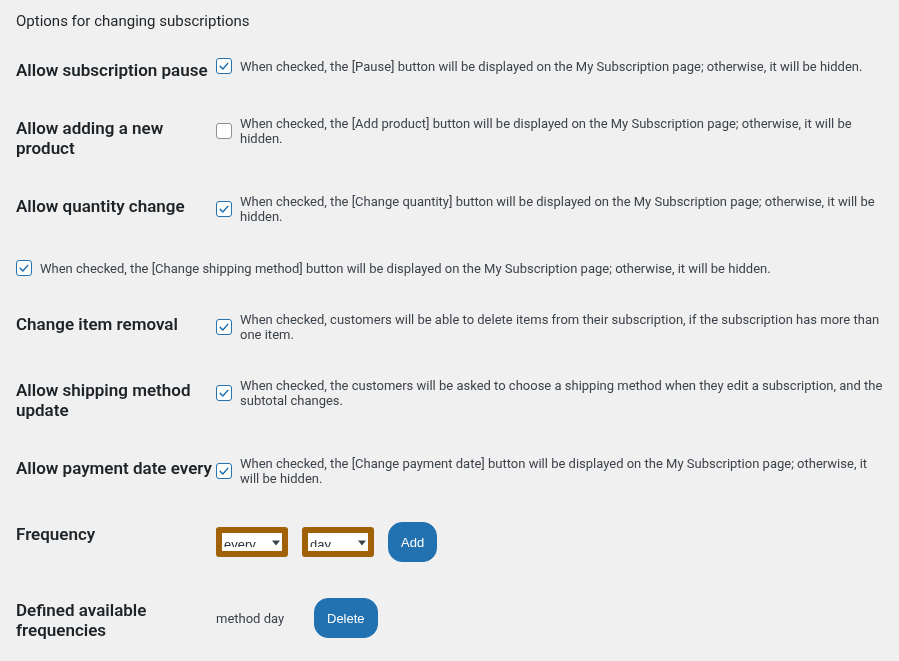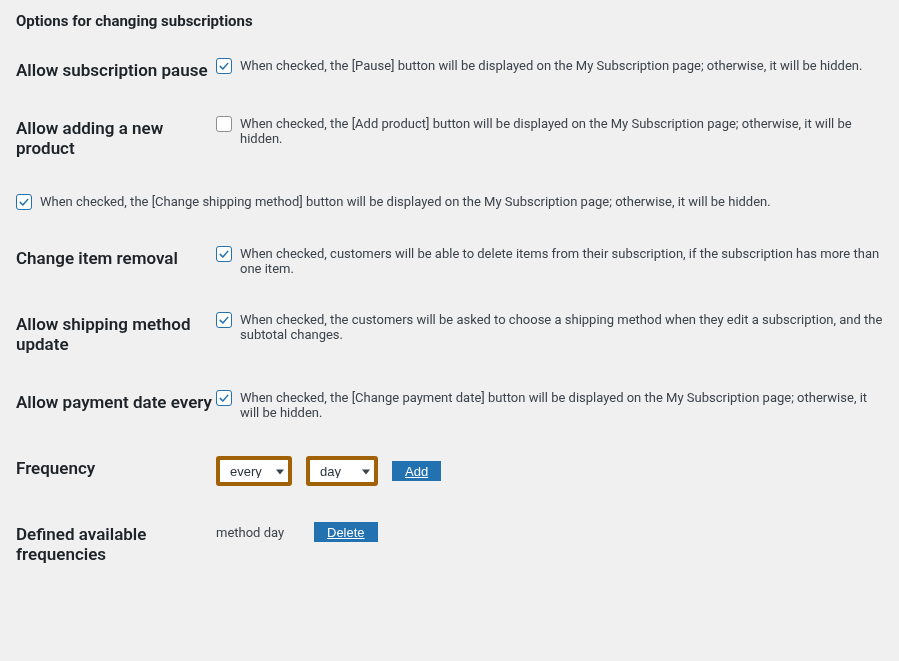--- a/index.html
+++ b/index.html
@@ -9,40 +9,40 @@
     }
     body {
       font-family: -apple-system, BlinkMacSystemFont, "Segoe UI", Roboto, sans-serif;
       font-size: 13px;
       color: #3c434a;
       background: #f0f0f1;
       padding: 12px 16px;
     }
     .section-title {
       font-size: 15px;
-      font-weight: 700;
+      font-weight: 400;
       color: #1d2327;
       margin-bottom: 28px;
     }
     .form-row {
       display: flex;
       align-items: flex-start;
       margin-bottom: 36px;
     }
     .form-label {
       width: 200px;
       flex-shrink: 0;
       font-weight: 600;
       font-size: 17px;
       color: #1d2327;
       padding-top: 2px;
     }
     .form-control {
       display: flex;
-      align-items: flex-start;
+      align-items: center;
       gap: 8px;
       flex: 1;
     }
     .checkbox {
       width: 16px;
       height: 16px;
       border: 1px solid #8c8f94;
       border-radius: 3px;
       background: #fff;
       display: inline-flex;
@@ -62,22 +62,22 @@
       width: 12px;
       height: 12px;
     }
     .help-text {
       color: #3c434a;
       font-size: 13px;
     }
     .select {
       appearance: none;
       -webkit-appearance: none;
-      padding: 4px 26px 4px 10px;
-      border: 4px solid #a16207;
+      padding: 4px 26px 4px 2px;
+      border: 6px solid #a16207;
       border-radius: 3px;
       background: #fff;
       font-size: 13px;
       color: #2c3338;
       cursor: pointer;
       min-width: 72px;
       height: 30px;
       position: relative;
     }
     .select-wrap {
@@ -94,28 +94,27 @@
       height: 0;
       border-left: 4px solid transparent;
       border-right: 4px solid transparent;
       border-top: 5px solid #3c434a;
       pointer-events: none;
     }
     .btn {
       background: #2271b1;
       color: #fff;
       border: 1px solid #2271b1;
-      border-radius: 0;
+      border-radius: 14px;
       padding: 5px 12px;
       font-size: 13px;
       cursor: pointer;
-      height: 20px;
+      height: 40px;
       display: inline-flex;
       align-items: center;
-      text-decoration: underline;
     }
     .frequency-controls {
       display: flex;
       align-items: center;
       gap: 14px;
     }
     .freq-list {
       display: flex;
       flex-direction: column;
       gap: 20px;
@@ -145,20 +144,31 @@
           </svg>
         </span>
         <span class="help-text">When checked, the [Pause] button will be displayed on the My Subscription page; otherwise, it will be hidden.</span>
       </div>
     </div>
     <div class="form-row">
       <div class="form-label">Allow adding a new product</div>
       <div class="form-control">
         <span class="checkbox"></span>
         <span class="help-text">When checked, the [Add product] button will be displayed on the My Subscription page; otherwise, it will be hidden.</span>
+      </div>
+    </div>
+    <div class="form-row">
+      <div class="form-label">Allow quantity change</div>
+      <div class="form-control">
+        <span class="checkbox checked">
+          <svg viewBox="0 0 16 16">
+            <path fill="none" stroke="#2271b1" stroke-width="2" stroke-linecap="round" stroke-linejoin="round" d="M3 8.5 L6.5 12 L13 4.5"></path>
+          </svg>
+        </span>
+        <span class="help-text">When checked, the [Change quantity] button will be displayed on the My Subscription page; otherwise, it will be hidden.</span>
       </div>
     </div>
     <div class="form-row">
       <div class="form-control">
         <span class="checkbox checked">
           <svg viewBox="0 0 16 16">
             <path fill="none" stroke="#2271b1" stroke-width="2" stroke-linecap="round" stroke-linejoin="round" d="M3 8.5 L6.5 12 L13 4.5"></path>
           </svg>
         </span>
         <span class="help-text">When checked, the [Change shipping method] button will be displayed on the My Subscription page; otherwise, it will be hidden.</span>

